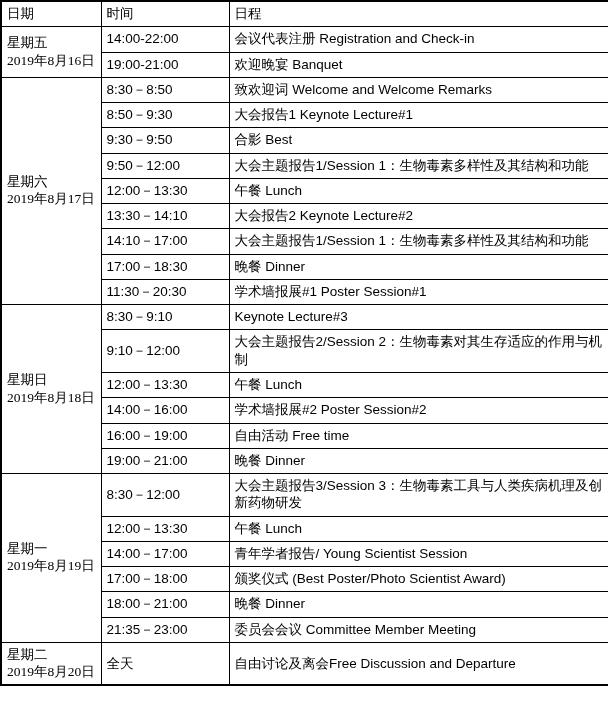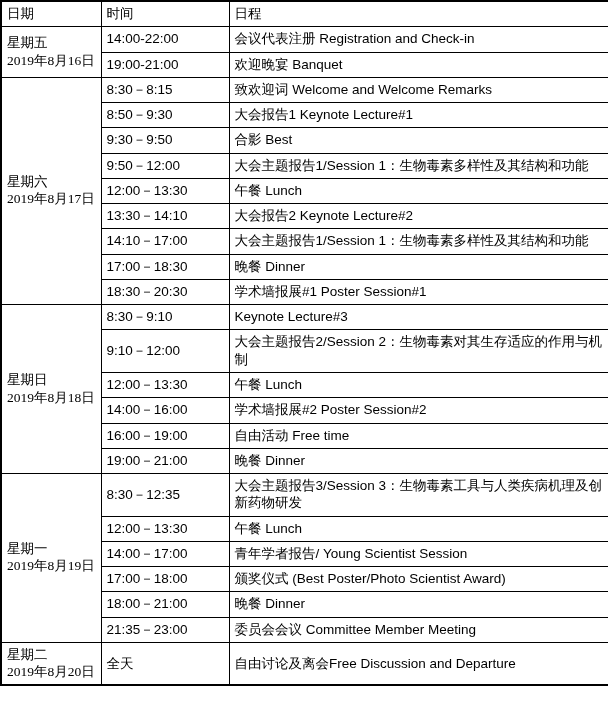--- a/index.html
+++ b/index.html
@@ -113,21 +113,21 @@
       </tr>
       <tr>
         <td class="time-cell">19:00-21:00</td>
         <td class="prog-cell">欢迎晚宴 Banquet</td>
       </tr>
       <tr class="group-start">
         <td class="date-cell" rowspan="9">
           <span class="weekday">星期六</span>
           <span class="ymd">2019年8月17日</span>
         </td>
-        <td class="time-cell">8:30－8:15</td>
+        <td class="time-cell">8:30－8:50</td>
         <td class="prog-cell">致欢迎词 Welcome and Welcome Remarks</td>
       </tr>
       <tr>
         <td class="time-cell">8:50－9:30</td>
         <td class="prog-cell">大会报告1 Keynote Lecture#1</td>
       </tr>
       <tr>
         <td class="time-cell">9:30－9:50</td>
         <td class="prog-cell">合影 Best</td>
       </tr>
@@ -145,21 +145,21 @@
       </tr>
       <tr>
         <td class="time-cell">14:10－17:00</td>
         <td class="prog-cell">大会主题报告1/Session 1：生物毒素多样性及其结构和功能</td>
       </tr>
       <tr>
         <td class="time-cell">17:00－18:30</td>
         <td class="prog-cell">晚餐 Dinner</td>
       </tr>
       <tr>
-        <td class="time-cell">18:30－20:30</td>
+        <td class="time-cell">11:30－20:30</td>
         <td class="prog-cell">学术墙报展#1 Poster Session#1</td>
       </tr>
       <tr class="group-start">
         <td class="date-cell" rowspan="6">
           <span class="weekday">星期日</span>
           <span class="ymd">2019年8月18日</span>
         </td>
         <td class="time-cell">8:30－9:10</td>
         <td class="prog-cell">Keynote Lecture#3</td>
       </tr>
@@ -181,21 +181,21 @@
       </tr>
       <tr>
         <td class="time-cell">19:00－21:00</td>
         <td class="prog-cell">晚餐 Dinner</td>
       </tr>
       <tr class="group-start">
         <td class="date-cell" rowspan="6">
           <span class="weekday">星期一</span>
           <span class="ymd">2019年8月19日</span>
         </td>
-        <td class="time-cell">8:30－12:35</td>
+        <td class="time-cell">8:30－12:00</td>
         <td class="prog-cell">大会主题报告3/Session 3：生物毒素工具与人类疾病机理及创新药物研发</td>
       </tr>
       <tr>
         <td class="time-cell">12:00－13:30</td>
         <td class="prog-cell">午餐 Lunch</td>
       </tr>
       <tr>
         <td class="time-cell">14:00－17:00</td>
         <td class="prog-cell">青年学者报告/ Young Scientist Session</td>
       </tr>

